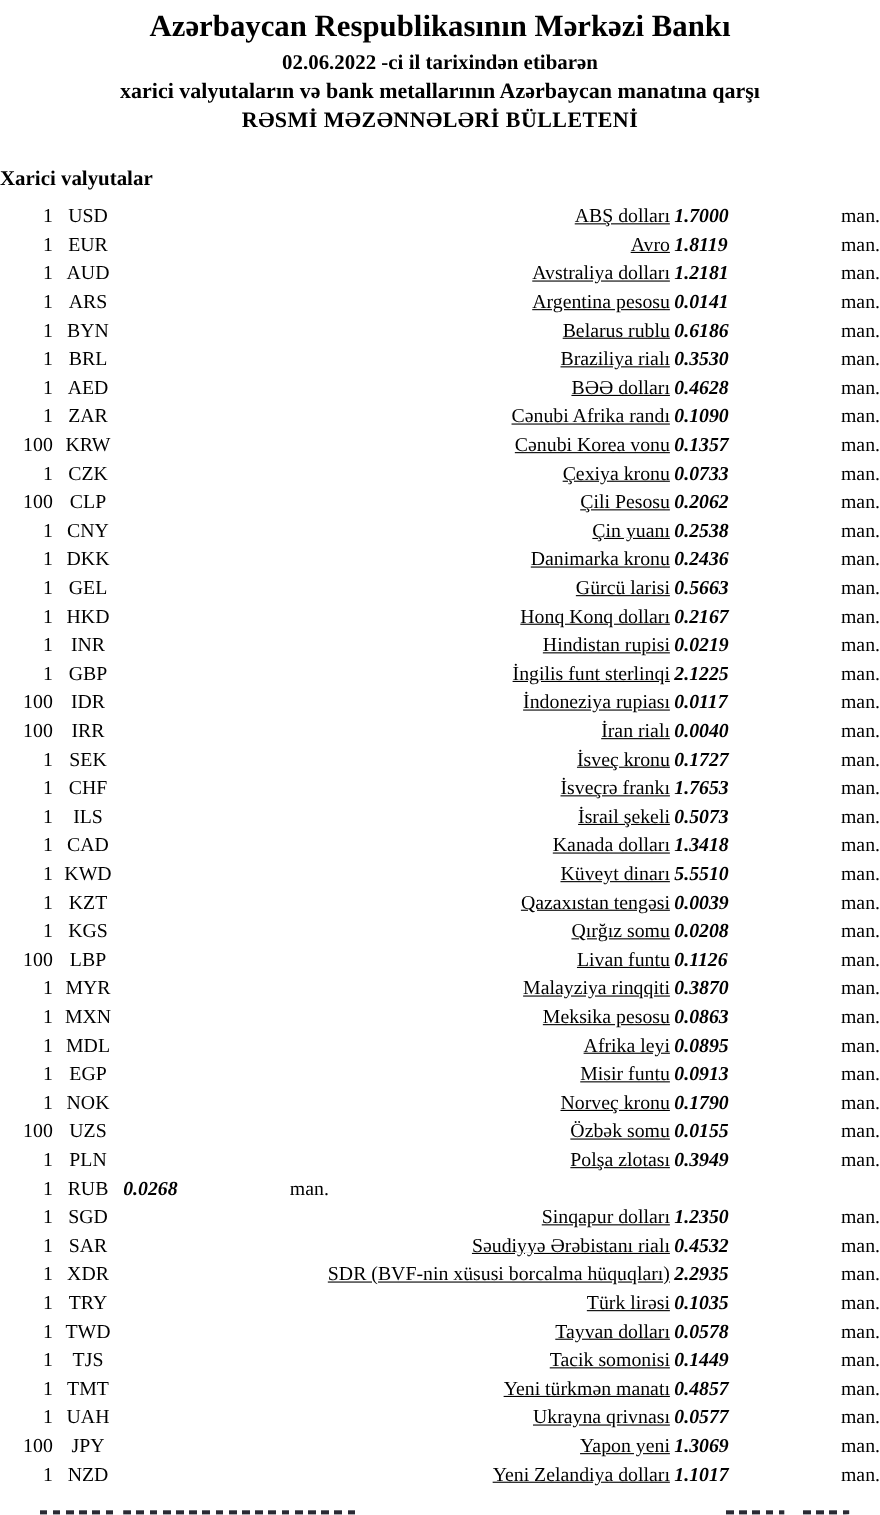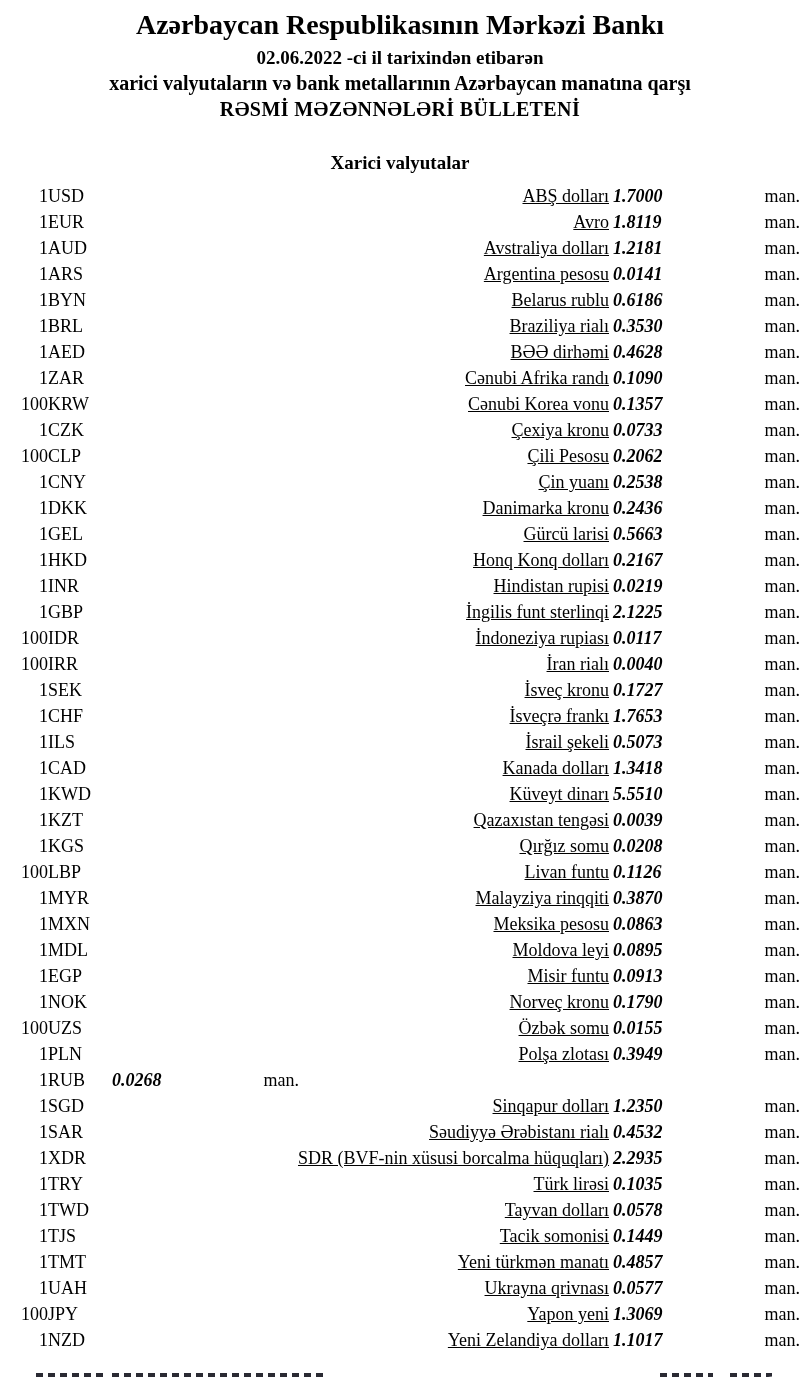--- a/index.html
+++ b/index.html
@@ -13,36 +13,35 @@
   }
   .page { width: 800px; height: 1377px; position: relative; overflow: hidden; border-radius: 32px; }
 
   .header { text-align: center; padding-top: 9px; }
   .title   { font-size: 28px; font-weight: bold; line-height: 1.15; }
   .date-line { font-size: 19px; font-weight: bold; margin-top: 6px; }
   .subtitle1 { font-size: 20px; font-weight: bold; margin-top: 3px; }
   .subtitle2 { font-size: 20px; font-weight: bold; margin-top: 3px; letter-spacing: 0.4px; }
 
   .section-title {
-    text-align: center;
     font-size: 19px;
     font-weight: bold;
     margin-top: 31px;
   }
 
   .rates-table { margin-top: 9px; }
   .rate-row {
     display: flex;
     align-items: center;
     height: 26px;
     font-size: 18px;
     line-height: 26px;
   }
   .qty-cell  { width: 48px; text-align: right; flex: none; }
-  .code-cell { width: 64px; text-align: left; flex: none; }
+  .code-cell { width: 64px; text-align: center; flex: none; }
   .name-cell { flex: 1; text-align: right; padding-right: 4px; white-space: nowrap; overflow: hidden; text-decoration: underline; }
   .rate-cell { width: 100px; text-align: left; font-weight: bold; font-style: italic; flex: none; }
   .unit-cell { width: 87px; text-align: right; padding-left: 17px; flex: none; }
 
   
   .clipped-row {
     position: absolute;
     left: 0; bottom: 0;
     width: 800px; height: 6px;
     overflow: hidden;
@@ -121,21 +120,21 @@
       <span class="qty-cell">1</span>
       <span class="code-cell">BRL</span>
       <span class="name-cell">Braziliya rialı</span>
       <span class="rate-cell">0.3530</span>
       <span class="unit-cell">man.</span>
     </div>
 
     <div class="rate-row">
       <span class="qty-cell">1</span>
       <span class="code-cell">AED</span>
-      <span class="name-cell">BƏƏ dirhəmi</span>
+      <span class="name-cell">BƏƏ dolları</span>
       <span class="rate-cell">0.4628</span>
       <span class="unit-cell">man.</span>
     </div>
 
     <div class="rate-row">
       <span class="qty-cell">1</span>
       <span class="code-cell">ZAR</span>
       <span class="name-cell">Cənubi Afrika randı</span>
       <span class="rate-cell">0.1090</span>
       <span class="unit-cell">man.</span>
@@ -305,21 +304,21 @@
       <span class="qty-cell">1</span>
       <span class="code-cell">MXN</span>
       <span class="name-cell">Meksika pesosu</span>
       <span class="rate-cell">0.0863</span>
       <span class="unit-cell">man.</span>
     </div>
 
     <div class="rate-row">
       <span class="qty-cell">1</span>
       <span class="code-cell">MDL</span>
-      <span class="name-cell">Moldova leyi</span>
+      <span class="name-cell">Afrika leyi</span>
       <span class="rate-cell">0.0895</span>
       <span class="unit-cell">man.</span>
     </div>
 
     <div class="rate-row">
       <span class="qty-cell">1</span>
       <span class="code-cell">EGP</span>
       <span class="name-cell">Misir funtu</span>
       <span class="rate-cell">0.0913</span>
       <span class="unit-cell">man.</span>

